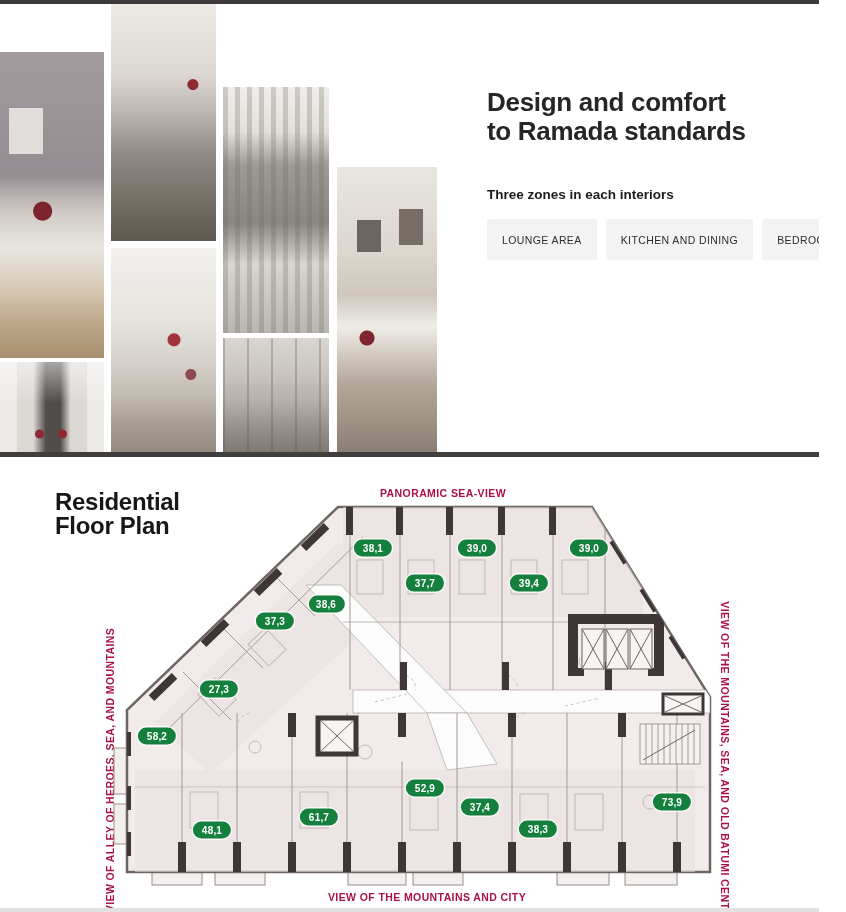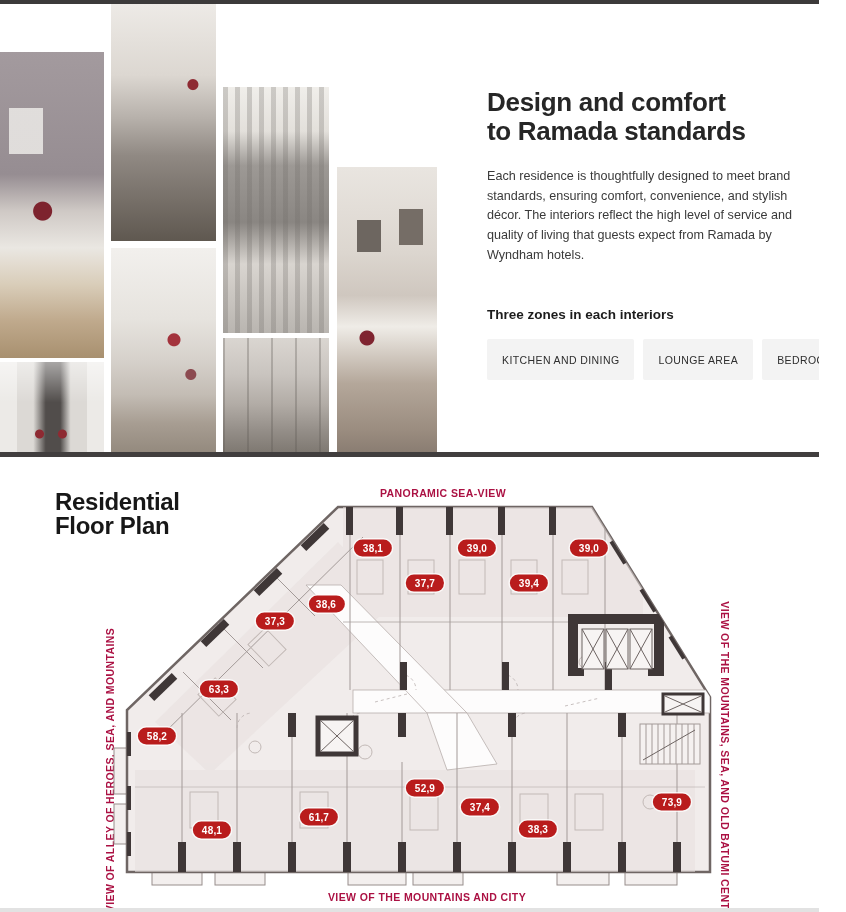--- a/index.html
+++ b/index.html
@@ -67,21 +67,21 @@
     font-weight:bold;color:#171717;letter-spacing:-0.3px;}
   .view-label{position:absolute;color:#ab1143;font-weight:bold;font-size:10.5px;letter-spacing:.4px;white-space:nowrap;}
   #view-top{left:443px;top:487px;transform:translateX(-50%);}
   #view-bottom{left:427px;top:891px;transform:translateX(-50%);}
   #view-left{left:110px;top:770px;transform:translate(-50%,-50%) rotate(-90deg);}
   #view-right{left:725px;top:763px;transform:translate(-50%,-50%) rotate(90deg);}
 
   .plan{position:absolute;left:95px;top:502px;width:620px;height:390px;}
   .plan svg{position:absolute;left:0;top:0;}
   #plan-labels{position:absolute;left:0;top:0;width:100%;height:100%;pointer-events:none;}
-  .pill{position:absolute;transform:translate(-50%,-50%);background:#b91c1c;color:#fff;
+  .pill{position:absolute;transform:translate(-50%,-50%);background:#15803d;color:#fff;
     font-size:10px;font-weight:bold;padding:3px 9px;border-radius:10px;letter-spacing:.2px;
     box-shadow:0 0 0 1.5px rgba(255,255,255,.75);white-space:nowrap;}
 </style>
 </head>
 <body>
 
 <div class="page">
 
   <div class="bar-top"></div>
 
@@ -89,25 +89,24 @@
   <div class="ph" id="ph-kitchen"></div>
   <div class="ph" id="ph-kitchen-dining"></div>
   <div class="ph" id="ph-lounge"></div>
   <div class="ph" id="ph-dining"></div>
   <div class="ph" id="ph-bathroom"></div>
   <div class="ph" id="ph-bedroom"></div>
 
   <div class="intro">
     <h1><span>Design and comfort</span><br>
       <span>to Ramada standards</span></h1>
-    <p>Each residence is thoughtfully designed to meet brand standards, ensuring comfort, convenience, and stylish décor. The interiors reflect the high level of service and quality of living that guests expect from Ramada by Wyndham hotels.</p>
     <div class="zones-h">Three zones in each interiors</div>
     <div class="zone-row">
+      <button class="zone-btn">LOUNGE AREA</button>
       <button class="zone-btn">KITCHEN AND DINING</button>
-      <button class="zone-btn">LOUNGE AREA</button>
       <button class="zone-btn">BEDROOM</button>
     </div>
   </div>
 
   <div class="bar-mid"></div>
 
   <h2 class="floor-heading">
     <span>Residential</span><br>
     <span>Floor Plan</span></h2>
 
@@ -291,21 +290,21 @@
       </g>
     </svg>
     <div id="plan-labels">
         <div class="pill" style="left: 278px; top: 46px;">38,1</div>
         <div class="pill" style="left: 382px; top: 46px;">39,0</div>
         <div class="pill" style="left: 494px; top: 46px;">39,0</div>
         <div class="pill" style="left: 330px; top: 81px; border-radius: 8px;">37,7</div>
         <div class="pill" style="left: 434px; top: 81px;">39,4</div>
         <div class="pill" style="left: 232px; top: 102px; padding-left: 7px;">38,6</div>
         <div class="pill" style="left: 180px; top: 119px;">37,3</div>
-        <div class="pill" style="left: 124px; top: 187px;">63,3</div>
+        <div class="pill" style="left: 124px; top: 187px;">27,3</div>
         <div class="pill" style="left: 62px; top: 234px;">58,2</div>
         <div class="pill" style="left: 330px; top: 286px;">52,9</div>
         <div class="pill" style="left: 385px; top: 305px;">37,4</div>
         <div class="pill" style="left: 224px; top: 315px;">61,7</div>
         <div class="pill" style="left: 117px; top: 328px;">48,1</div>
         <div class="pill" style="left: 443px; top: 327px;">38,3</div>
         <div class="pill" style="left: 577px; top: 300px;">73,9</div>
       </div>
   </div>
 

